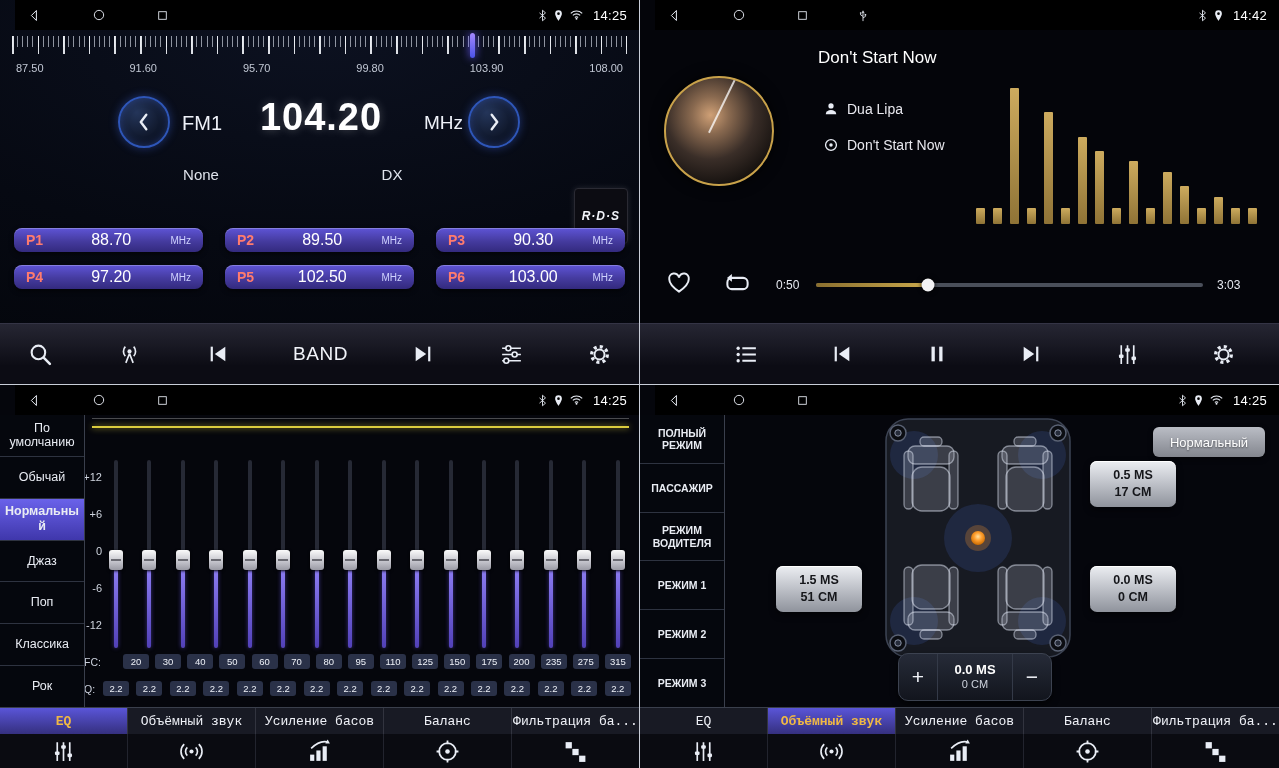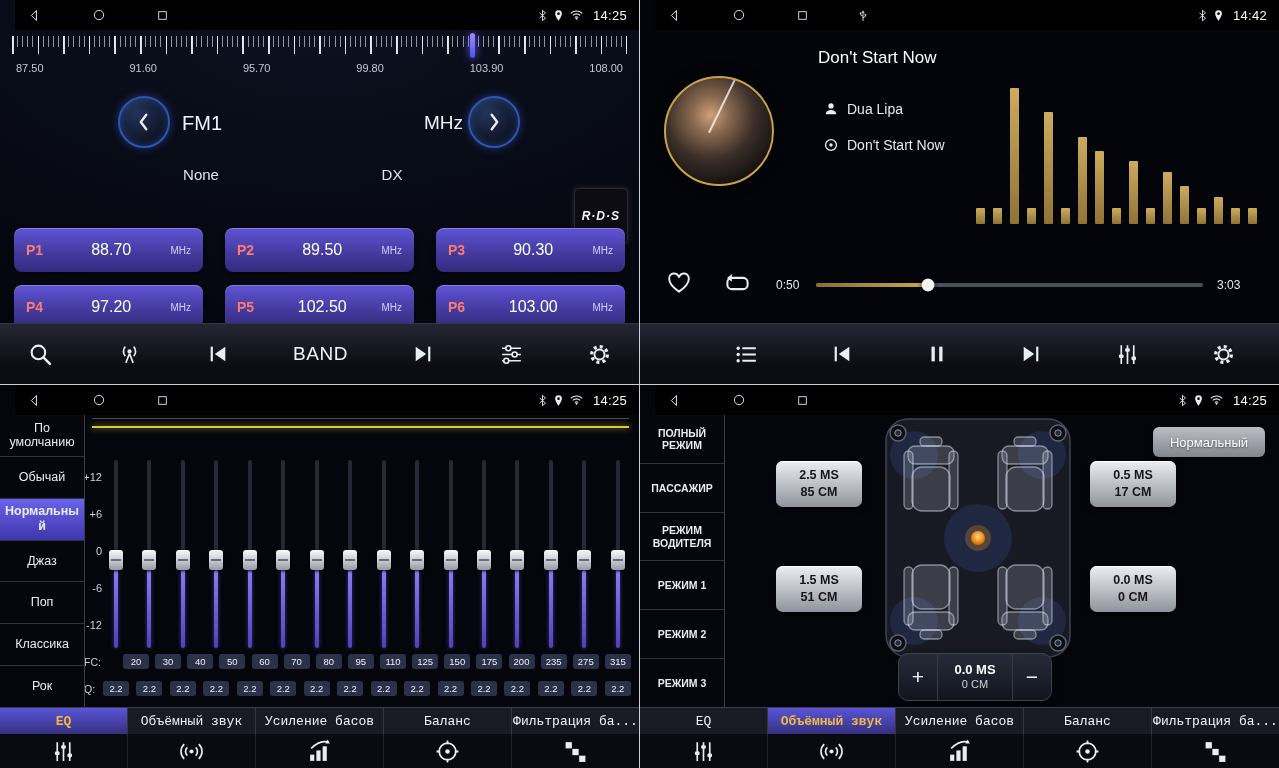--- a/index.html
+++ b/index.html
@@ -31,21 +31,21 @@
   .nav-circle{position:absolute;width:52px;height:52px;border-radius:50%;background:radial-gradient(circle at 35% 30%,#24355a,#0b1120 72%);border:2px solid #2e56b8;box-shadow:0 0 10px rgba(60,100,220,.45), inset 0 0 9px rgba(70,110,230,.4);display:flex;align-items:center;justify-content:center;color:#7fb2ff;}
   #btn-prev-seek{left:118px;top:96px;}
   #btn-next-seek{left:468px;top:96px;}
   .band-label{position:absolute;left:182px;top:112px;font-size:20px;color:#eef1f8;}
   .freq-big{position:absolute;left:228px;top:96px;width:186px;text-align:center;font-size:38px;font-weight:700;letter-spacing:1px;color:#fff;text-shadow:0 0 10px rgba(255,255,255,.25);}
   .freq-unit{position:absolute;left:424px;top:112px;font-size:19px;color:#eef1f8;}
   .ps-name{position:absolute;left:168px;top:166px;width:66px;text-align:center;font-size:15px;color:#dfe3ec;}
   .dx-mode{position:absolute;left:370px;top:166px;width:44px;text-align:center;font-size:15px;color:#dfe3ec;}
   .rds-badge{position:absolute;right:11px;top:188px;background:#0c0c12;border:1px solid #2a2a33;border-radius:4px;padding:20px 7px;font-style:italic;font-weight:bold;font-size:12px;letter-spacing:1px;color:#f2f4fa;box-shadow:0 0 6px rgba(255,255,255,.12);}
   .presets{position:absolute;left:14px;right:14px;top:228px;display:grid;grid-template-columns:repeat(3,1fr);gap:13px 22px;}
-  .preset{height:44px;border-radius:8px;background:linear-gradient(180deg,#5e54d6 0%,#453b9f 55%,#332a7e 100%);display:flex;align-items:center;padding:0 12px;box-shadow:inset 0 1px 0 rgba(255,255,255,.25),0 2px 5px rgba(0,0,0,.6);cursor:pointer;}
+  .preset{height:24px;border-radius:8px;background:linear-gradient(180deg,#5e54d6 0%,#453b9f 55%,#332a7e 100%);display:flex;align-items:center;padding:0 12px;box-shadow:inset 0 1px 0 rgba(255,255,255,.25),0 2px 5px rgba(0,0,0,.6);cursor:pointer;}
   .preset-label{color:#ff7b6e;font-size:14px;font-weight:bold;width:30px;}
   .preset-freq{flex:1;text-align:center;font-size:16px;color:#fff;}
   .preset-unit{font-size:10px;color:#cfd2ff;margin-left:4px;}
   .toolbar{position:absolute;left:0;right:0;bottom:0;height:60px;background:linear-gradient(180deg,#262633 0%,#0c0c14 70%);border-top:1px solid #343445;display:flex;align-items:center;justify-content:space-between;}
   .radio-toolbar{padding:0 28px;}
   .player-toolbar{padding:0 44px 0 94px;}
   .band-btn{font-size:19px;color:#f2f4fa;letter-spacing:.5px;cursor:pointer;}
   .tbtn{cursor:pointer;}
 
   
@@ -175,20 +175,21 @@
     </div>
 
     <button class="nav-circle" id="btn-prev-seek">
       <span class="icon">
           <svg viewBox="0 0 24 26" width="22" height="24">
             <path d="M14.5 5 L8.5 13 L14.5 21" fill="none" stroke="currentColor" stroke-width="2.6" stroke-linecap="round" stroke-linejoin="round"></path>
           </svg>
         </span>
     </button>
     <div class="band-label">FM1</div>
+    <div class="freq-big">104.20</div>
     <div class="freq-unit">MHz</div>
     <button class="nav-circle" id="btn-next-seek">
       <span class="icon">
           <svg viewBox="0 0 24 26" width="22" height="24">
             <path d="M9.5 5 L15.5 13 L9.5 21" fill="none" stroke="currentColor" stroke-width="2.6" stroke-linecap="round" stroke-linejoin="round"></path>
           </svg>
         </span>
     </button>
     <div class="ps-name">None</div>
     <div class="dx-mode">DX</div>
@@ -753,24 +754,20 @@
         </g>
         <use href="#spk" transform="translate(18,18)"></use>
         <use href="#spk" transform="translate(178,18)"></use>
         <use href="#spk" transform="translate(18,228)"></use>
         <use href="#spk" transform="translate(178,228)"></use>
         <circle cx="98" cy="123" r="13" fill="rgba(255,150,40,0.25)"></circle>
         <circle cx="98" cy="123" r="7" fill="url(#og)"></circle>
       </svg>
     </div>
 
-    <div class="delay-box" id="d-fl">
-      <span>2.5 MS</span>
-      <span>85 CM</span>
-    </div>
     <div class="delay-box" id="d-fr">
       <span>0.5 MS</span>
       <span>17 CM</span>
     </div>
     <div class="delay-box" id="d-rl">
       <span>1.5 MS</span>
       <span>51 CM</span>
     </div>
     <div class="delay-box" id="d-rr">
       <span>0.0 MS</span>

